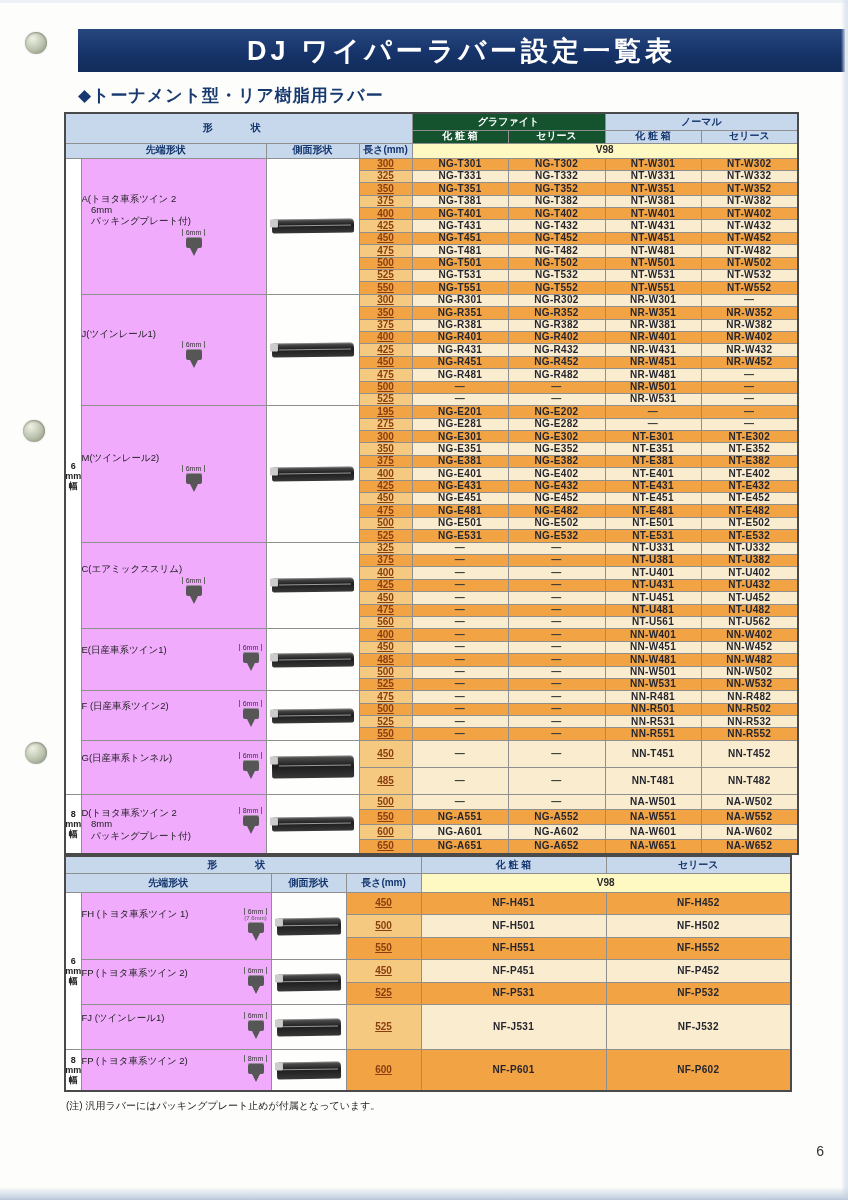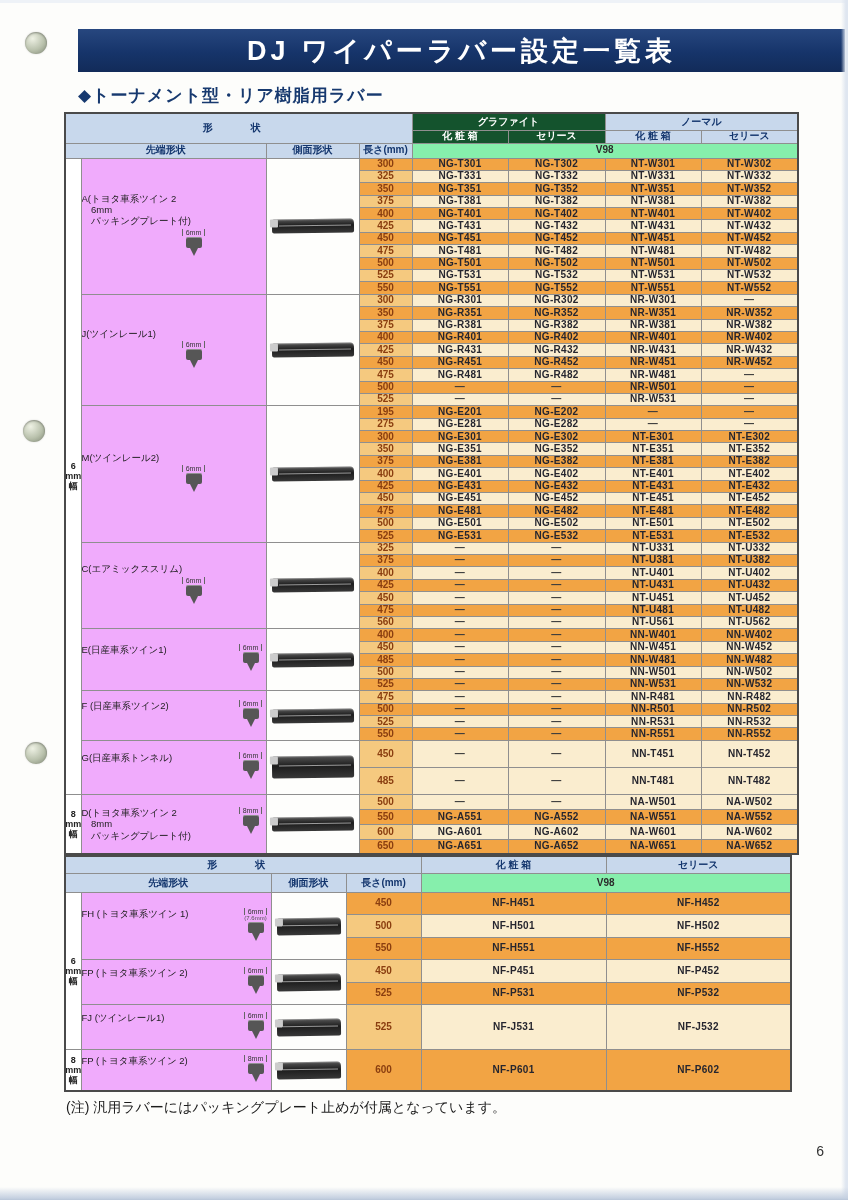--- a/index.html
+++ b/index.html
@@ -25,27 +25,27 @@
   .secheading{color:#17396f;font-size:17px;font-weight:bold;letter-spacing:1px;margin:10px 0 5px 14px;}
 
   
   table.ctable{border-collapse:collapse;table-layout:fixed;background:#fff;}
   table.ctable th,table.ctable td{border:1px solid #8f8f8f;padding:0;overflow:hidden;
         font-size:10px;line-height:1.05;text-align:center;vertical-align:middle;}
   table.ctable{border:2px solid #4a4a4a;}
   th.hblue{background:#c8d8ec;color:#14366e;font-weight:bold;border-color:#8f9bac;}
   th.big{font-size:12px;letter-spacing:14px;margin-left:44px;}
   th.hnavy{background:#14532d;color:#ffffff;font-weight:bold;border-color:#ffffff;}
-  th.v98{background:#86efac;color:#2b2b2b;font-weight:bold;font-size:11px;}
+  th.v98{background:#fef9c3;color:#2b2b2b;font-weight:bold;font-size:11px;}
   tr.hr1{height:17px;} tr.hr2{height:13px;} tr.hr3{height:15px;} tr.hr2b{height:19px;}
 
   tr.r{height:12.4px;} tr.rg{height:27px;} tr.rd{height:15px;}
   tr.r2{height:22.5px;} tr.rj{height:45px;} tr.rp8{height:41px;}
 
-  td.len{font-weight:bold;color:#8a3e10;}
+  td.len{font-weight:bold;color:#8a3e10;text-decoration:underline;}
   td.part{font-weight:bold;color:#26262f;letter-spacing:.3px;}
   td.o{background:#f2a444;}
   td.c{background:#faedcf;}
   td.lc{background:#f5c97f;}
   td.dash{color:#3c3c3c;}
 
   td.wband{background:#ffffff;vertical-align:middle;}
   .wlabel{display:flex;flex-direction:column;align-items:center;gap:1px;
         font-size:9px;font-weight:bold;color:#222;line-height:1;}
   td.tipcell{background:#f0abfc;text-align:left;vertical-align:top;padding:1px 3px;}
@@ -60,21 +60,21 @@
   .tipstack .tipicon{align-self:center;margin-left:40px;margin-top:2px;}
   .tipinline{display:flex;justify-content:space-between;align-items:flex-start;}
   .sidephoto{height:14px;margin:0 5px;position:relative;border-radius:2px 4px 2px 2px;
         background:linear-gradient(180deg,#555 0%,#1d1d1d 45%,#383838 100%);
         box-shadow:inset 0 2px 1px -1px rgba(255,255,255,.3);transform:rotate(-.8deg);}
   .sidephoto::before{content:'';position:absolute;left:-2px;top:0;width:8px;height:8px;background:#cccccc;border-radius:1px;}
   .sidephoto::after{content:'';position:absolute;left:9%;right:4%;top:42%;height:1px;background:#9b9b9b;}
   .sidephoto.tall{height:22px;}
   .sidephoto.mid{height:17px;}
 
-  .note{font-size:14px;color:#1c1c1c;margin:7px 0 0 2px;}
+  .note{font-size:10px;color:#1c1c1c;margin:7px 0 0 2px;}
   .pagenum{position:absolute;right:24px;top:1143px;font-size:14px;color:#333;}
 </style>
 </head>
 <body>
 
 <div class="page">
   <div class="edge-top"></div>
   <div class="hole" style="left:25px;top:32px;"></div>
   <div class="hole" style="left:23px;top:420px;"></div>
   <div class="hole" style="left:25px;top:742px;"></div>

